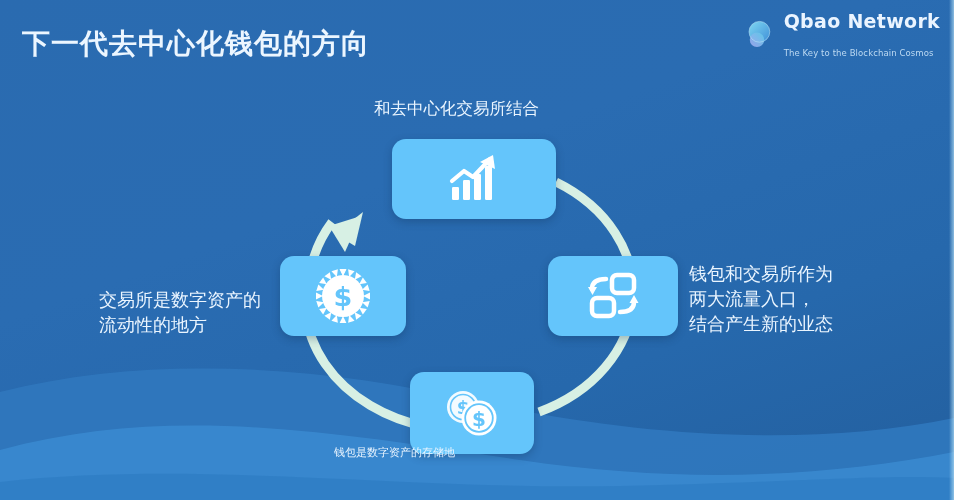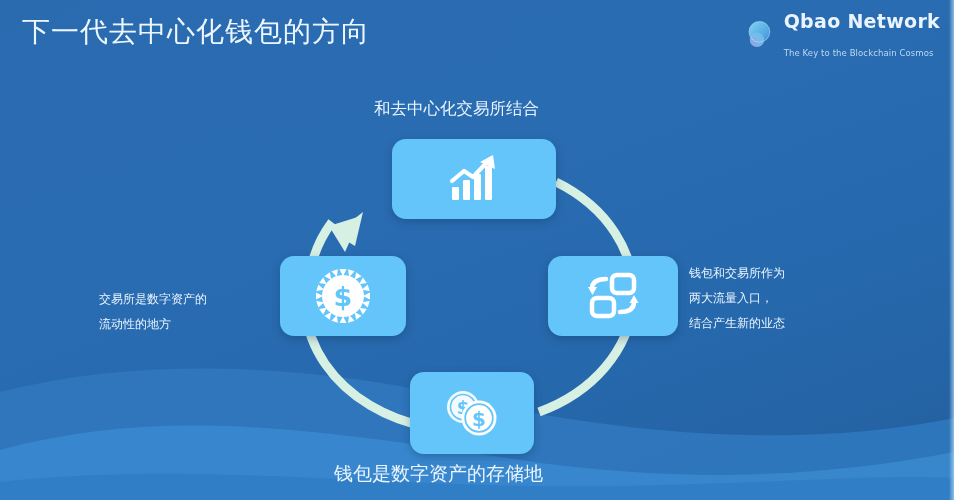--- a/index.html
+++ b/index.html
@@ -30,26 +30,26 @@
     top: 0; right: 0;
     width: 5px; height: 500px;
     background: linear-gradient(to left, rgba(173,216,240,0.75), rgba(173,216,240,0));
     pointer-events: none;
   }
 
   
   .slide-title {
     position: absolute;
     left: 22px;
-    top: 12px;
+    top: 24px;
     font-size: 28px;
     line-height: 40px;
     letter-spacing: 1px;
     color: #ecf6ff;
-    font-weight: 400;
+    font-weight: 700;
     white-space: nowrap;
   }
 
   .logo {
     position: absolute;
     right: 14px;
     top: 12px;
     display: flex;
     align-items: center;
     gap: 7px;
@@ -86,28 +86,28 @@
   .card.right  { left: 548px; top: 256px; width: 130px; height: 80px; }
   .card.bottom { left: 410px; top: 372px; width: 124px; height: 82px; }
   .card.left   { left: 280px; top: 256px; width: 126px; height: 80px; }
 
   .card svg { display: block; }
 
   
   .label {
     position: absolute;
     color: #eaf5ff;
-    font-size: 12px;
+    font-size: 18px;
     line-height: 25px;
     white-space: pre-line;
   }
   .label.top    { left: 374px; top: 96px; font-size: 16.5px; }
   .label.right  { left: 689px; top: 261px; }
   .label.left   { left: 63px;  top: 287px; margin-left: 36px; }
-  .label.bottom { left: 334px; top: 461px; font-size: 19px; font-family: Liberation Serif, serif; }
+  .label.bottom { left: 334px; top: 440px; font-size: 11px; font-family: Liberation Serif, serif; }
 </style>
 </head>
 <body>
 
 <div class="slide">
 
   <svg class="waves" viewBox="0 0 954 200" preserveAspectRatio="none">
     <path d="M0,92 C150,54 320,66 470,100 C620,134 800,150 954,118 L954,200 L0,200 Z" fill="#2f77bd" opacity="0.95"></path>
     <path d="M0,150 C170,104 330,132 520,160 C690,185 830,176 954,152 L954,200 L0,200 Z" fill="#3a89cf" opacity="0.9"></path>
     <path d="M0,182 C200,160 400,190 620,186 C780,183 880,174 954,178 L954,200 L0,200 Z" fill="#2f7ec4" opacity="0.85"></path>

